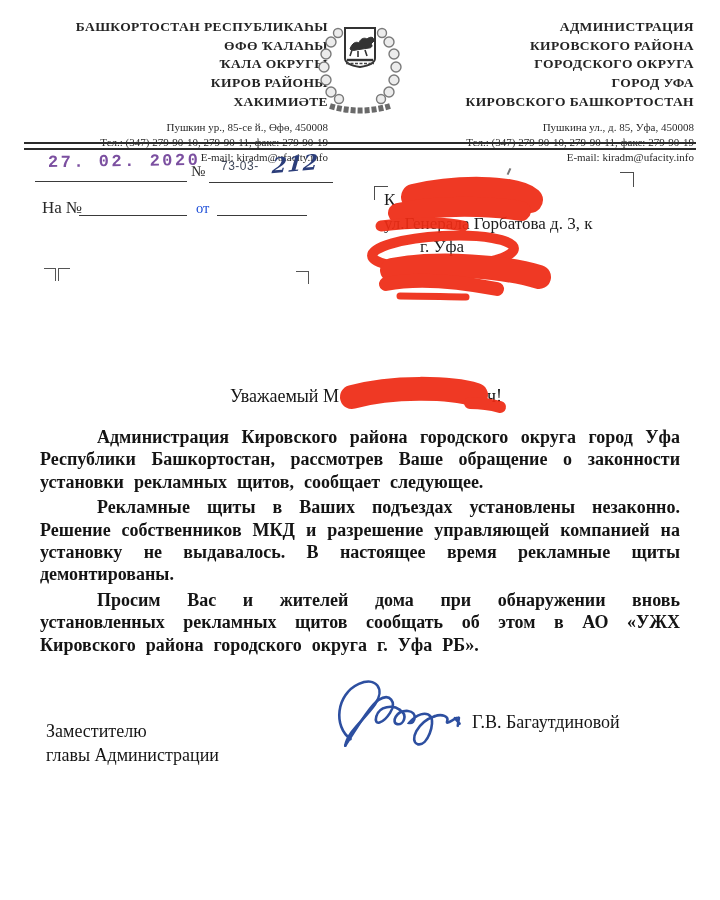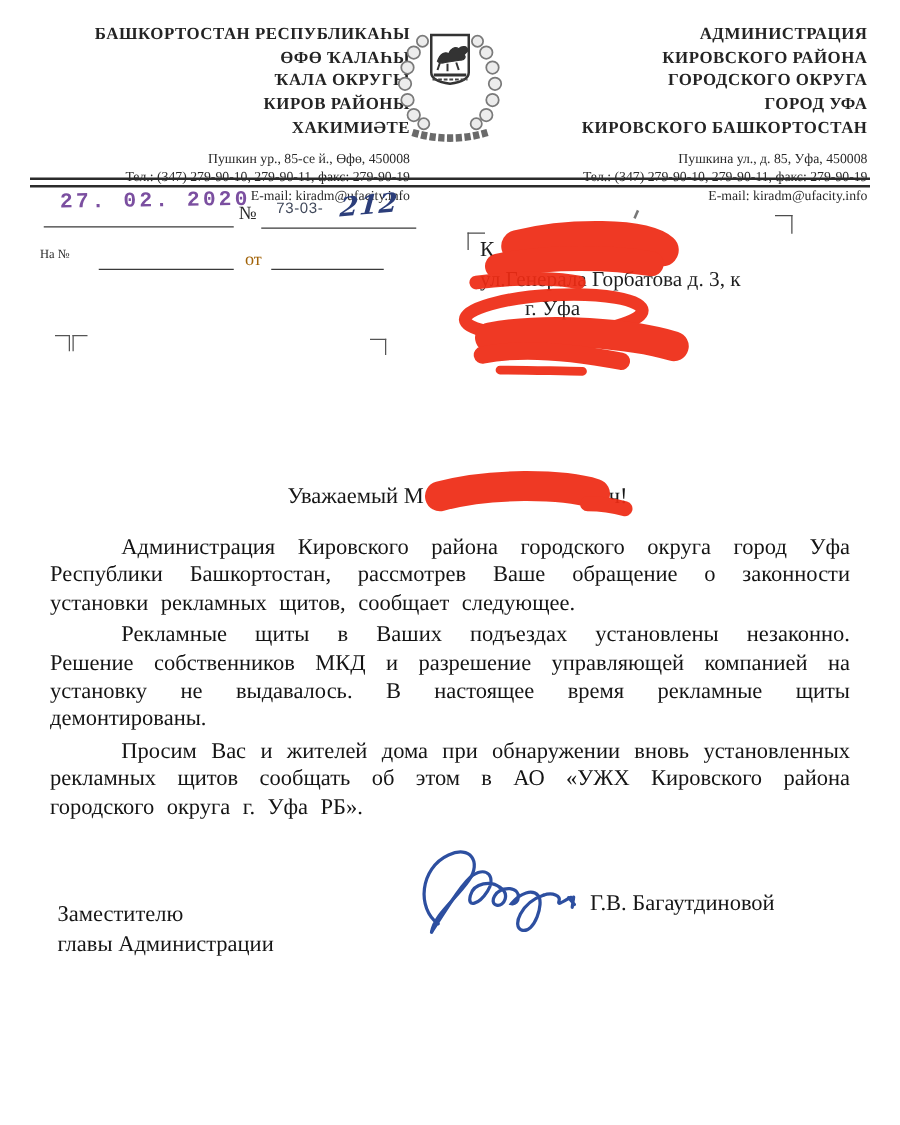--- a/index.html
+++ b/index.html
@@ -32,23 +32,23 @@
   #no-label{position:absolute;left:191px;top:163px;font-size:15px;color:#2a2a2a;}
   #no-typed{
     position:absolute;left:221px;top:159px;
     font-family:"Liberation Sans",sans-serif;font-size:12px;color:#40485a;letter-spacing:.5px;
   }
   #no-hand{
     position:absolute;left:272px;top:151px;
     font-family:"DejaVu Serif",serif;font-style:italic;font-size:21px;font-weight:bold;
     color:#2c3e7a;transform:rotate(-5deg) skewX(-10deg);letter-spacing:1px;
   }
-  #na-no{position:absolute;left:32px;top:198px;font-size:10px;color:#2a2a2a;}
+  #na-no{position:absolute;left:42px;top:198px;font-size:17px;color:#2a2a2a;}
   #naline1{left:79px;top:215px;width:108px;border-top:1.4px solid #3a3a3a;}
-  #ot-label{position:absolute;left:196px;top:200px;font-size:14.5px;color:#a16207;}
+  #ot-label{position:absolute;left:196px;top:200px;font-size:14.5px;color:#1d4ed8;}
   #naline2{left:217px;top:215px;width:90px;border-top:1.4px solid #3a3a3a;}
   
   .cmark{position:absolute;}
   #cm-rec-tl{left:374px;top:186px;width:13px;height:13px;border-left:1.6px solid #4d4d4d;border-top:1.6px solid #4d4d4d;}
   #cm-rec-tr{left:620px;top:172px;width:13px;height:14px;border-right:1.6px solid #4d4d4d;border-top:1.6px solid #4d4d4d;}
   #cm-bl-a{left:44px;top:268px;width:11px;height:12px;border-right:1.5px solid #555;border-top:1.5px solid #555;}
   #cm-bl-b{left:58px;top:268px;width:11px;height:12px;border-left:1.5px solid #555;border-top:1.5px solid #555;}
   #cm-bl-c{left:296px;top:271px;width:12px;height:12px;border-right:1.5px solid #555;border-top:1.5px solid #555;}
   #pen-tick{left:508px;top:168px;width:2px;height:7px;background:#777;transform:rotate(24deg);}
   
@@ -60,21 +60,21 @@
   #salutation{
     position:absolute;left:230px;top:386px;font-size:18px;color:#161616;
     white-space:nowrap;
   }
   #sal-gap{display:inline-block;width:148px;}
   
   #body-text{
     position:absolute;left:40px;top:426px;width:640px;
     font-size:18px;line-height:22.4px;text-align:justify;color:#141414;
   }
-  #body-text p{margin:0 0 3px 0;text-indent:57px;word-spacing:5.5px;}
+  #body-text p{margin:0 0 3px 0;text-indent:57px;word-spacing:5.5px;font-weight:bold;}
   
   #sig-role{
     position:absolute;left:46px;top:720px;font-size:18px;line-height:23.5px;color:#161616;
   }
   #sig-svg{position:absolute;left:318px;top:662px;width:160px;height:100px;}
   #sig-name{position:absolute;left:472px;top:712px;font-size:18px;color:#161616;white-space:nowrap;}
   
   #red-overlay{position:absolute;left:0;top:0;width:720px;height:900px;pointer-events:none;}
 </style>
 </head>

